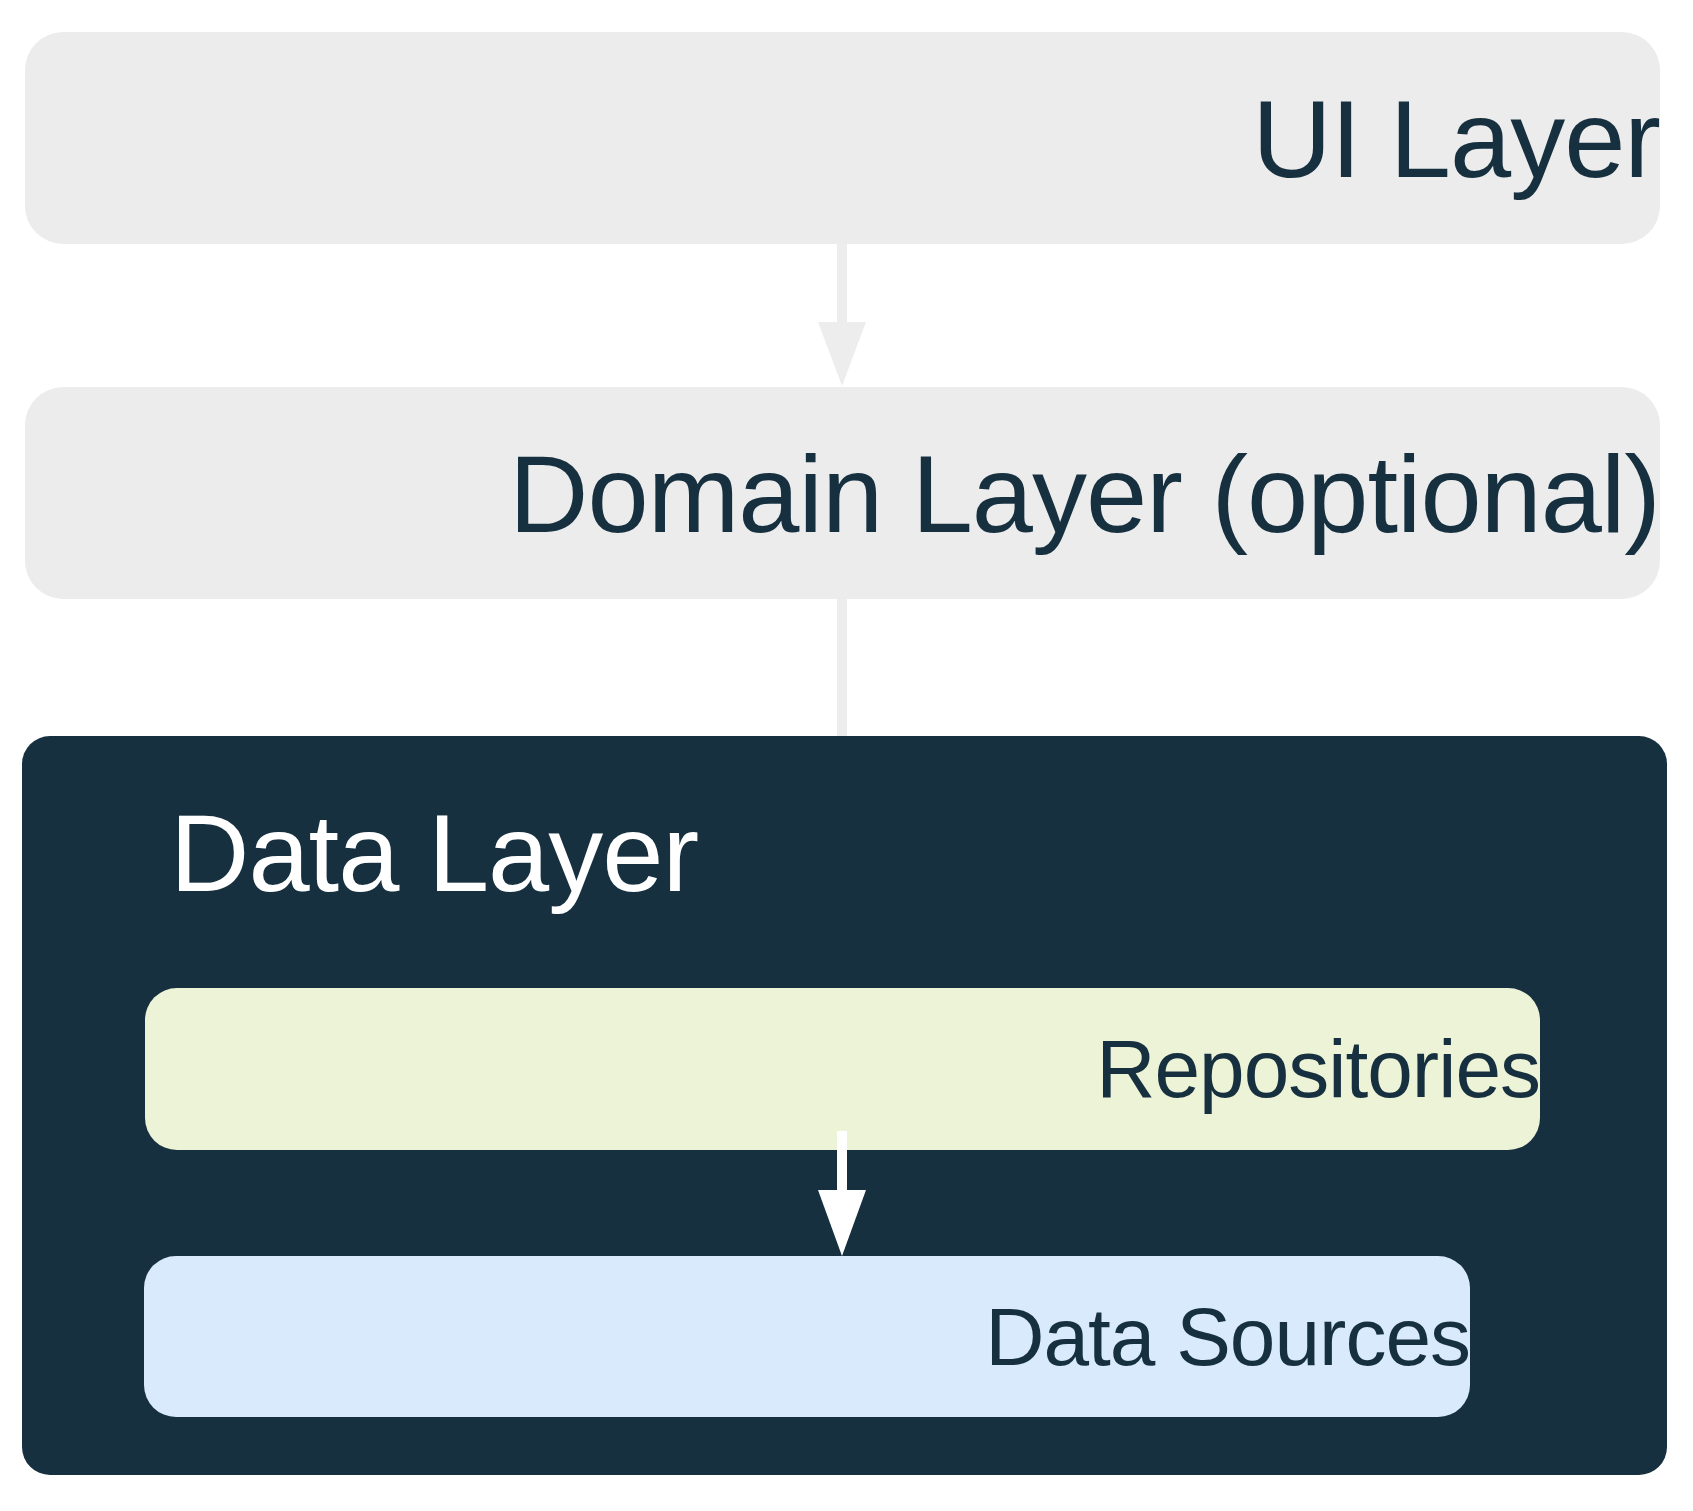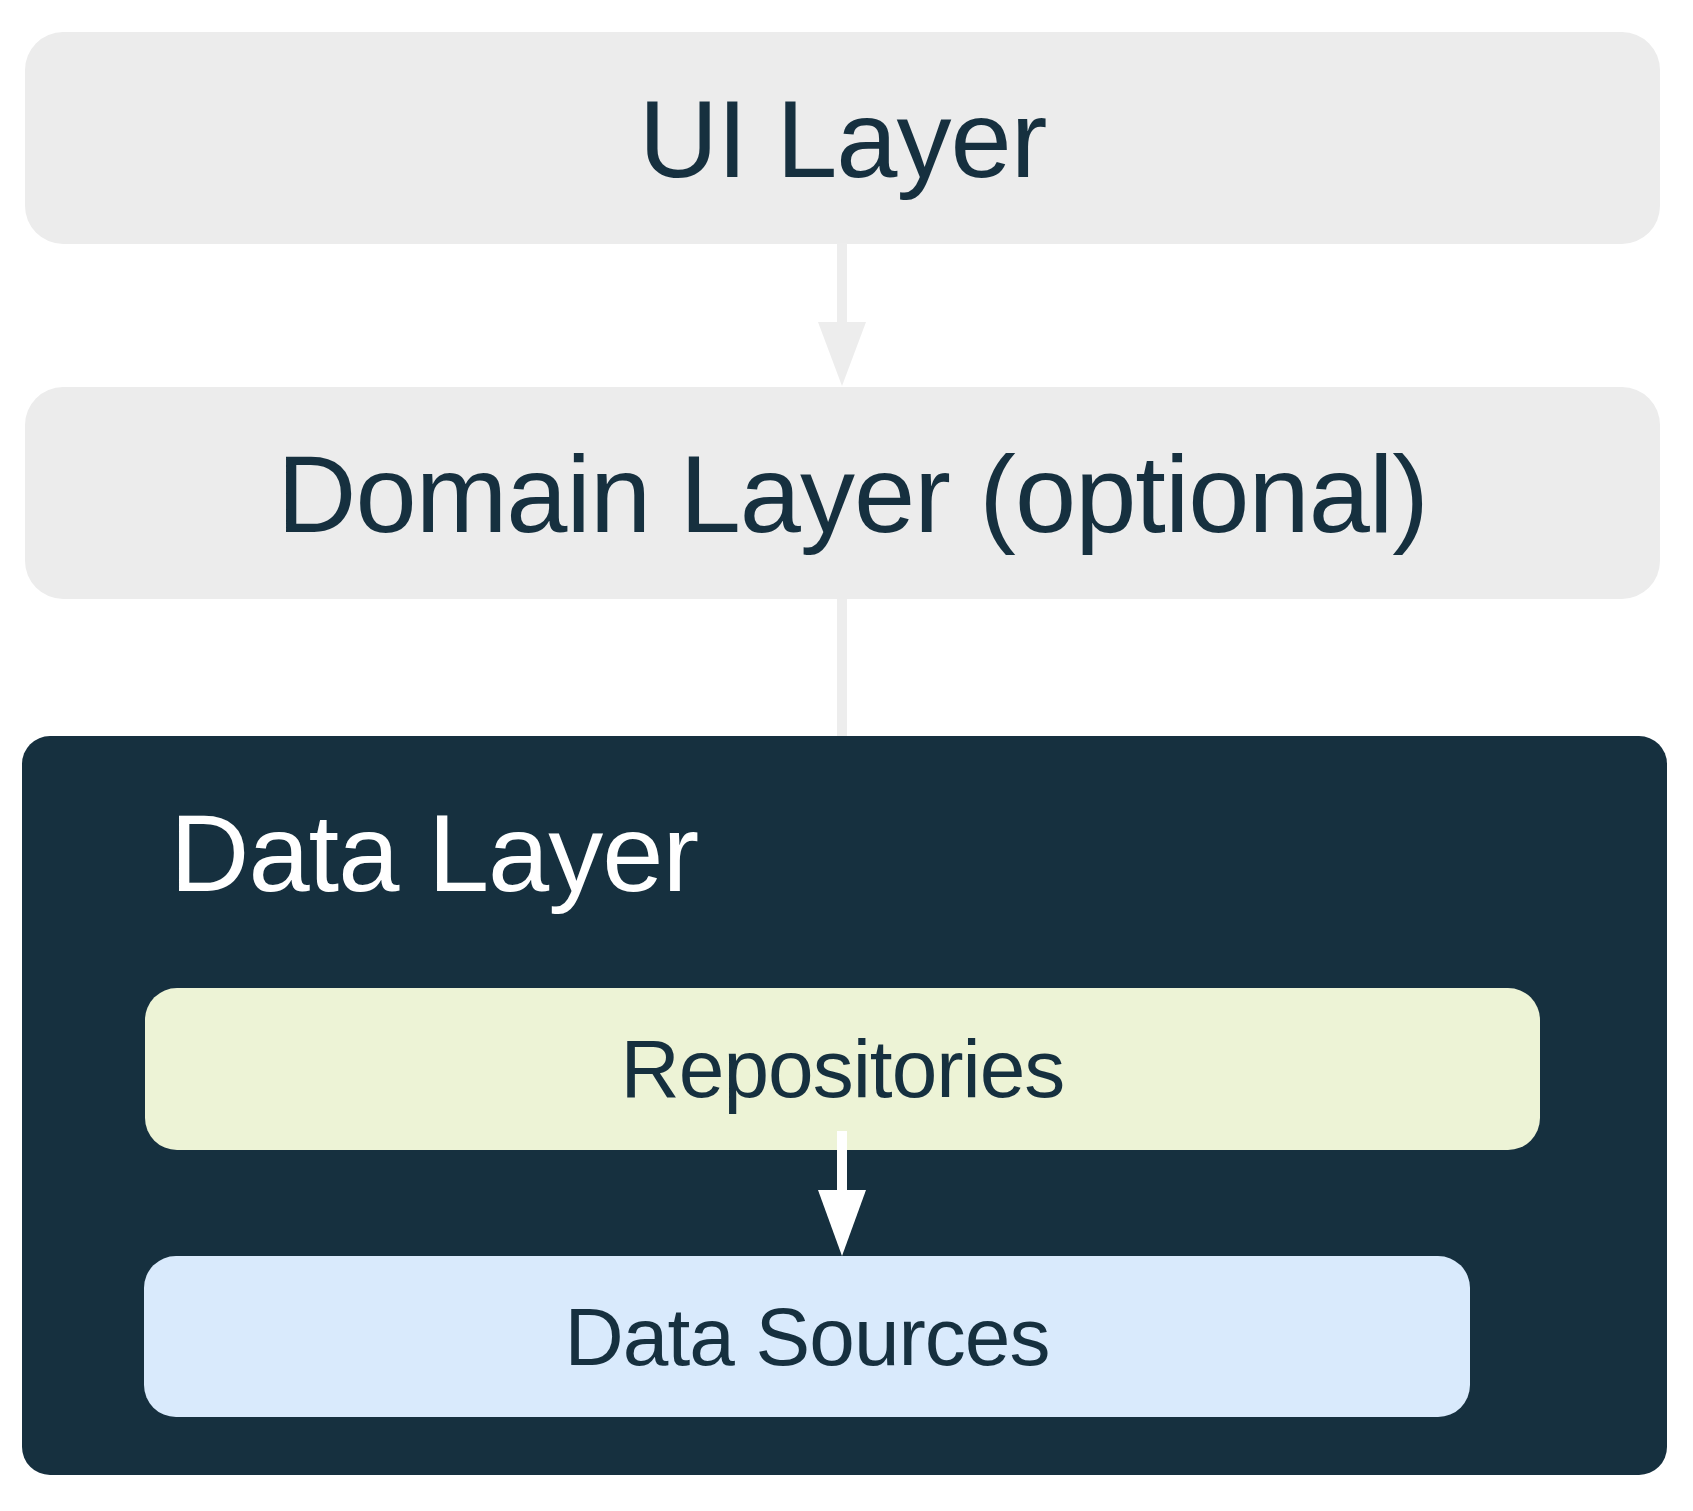--- a/index.html
+++ b/index.html
@@ -22,21 +22,21 @@
     position: relative;
     width: 1693px;
     height: 1511px;
     background: var(--background);
     overflow: hidden;
   }
   .node {
     position: absolute;
     display: flex;
     align-items: center;
-    justify-content: center;
+    justify-content: flex-end;
   }
   .node .label {
     white-space: nowrap;
     letter-spacing: -1px;
   }
   .node-ui, .node-domain {
     left: 25px;
     width: 1635px;
     height: 212px;
     background: var(--layer_box_gray);

